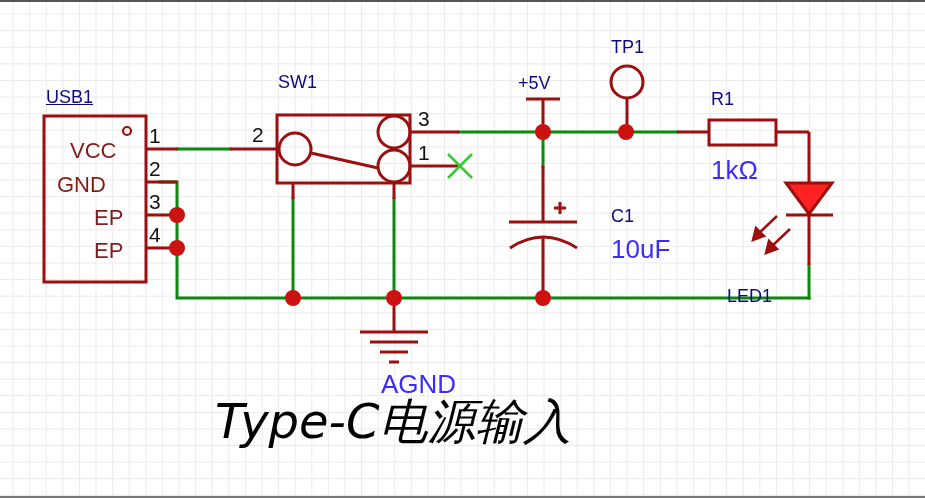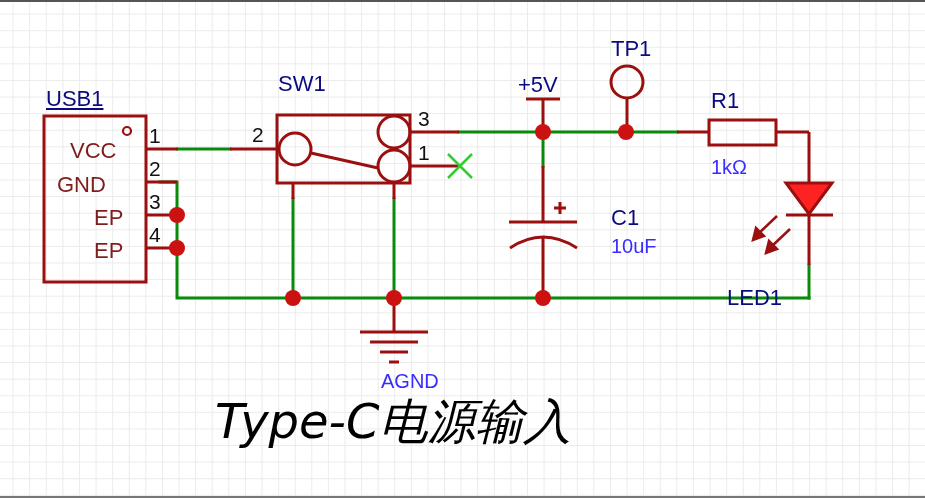--- a/index.html
+++ b/index.html
@@ -9,22 +9,22 @@
     background-image:
       linear-gradient(to right, #ebebeb 1px, transparent 1px),
       linear-gradient(to bottom, #ebebeb 1px, transparent 1px);
     background-size:16.6px 16.6px;
     background-position:-4px -3px;
   }
   #border-top { position:absolute; left:0; top:0; width:925px; height:2px; background:#555; }
   #border-bottom { position:absolute; left:0; top:496px; width:925px; height:2px; background:#777; }
   svg { position:absolute; left:0; top:0; }
   .lbl { position:absolute; white-space:nowrap; line-height:1; }
-  .ref { color:#0b0b80; font-size:22px; }
-  .val { color:#3a2cff; font-size:20px; }
+  .ref { color:#0b0b80; font-size:18px; }
+  .val { color:#3a2cff; font-size:26px; }
   .pin { color:#111; font-size:21px; }
   .pname { color:#7f1d1d; font-size:22px; }
   #title { position:absolute; left:215px; top:397px; font-size:48px; font-style:italic; color:#000; white-space:nowrap; line-height:1; font-family:"DejaVu Sans", sans-serif; }
 </style>
 </head>
 <body>
 
 <div id="canvas"></div>
 <div id="border-top"></div>
 <div id="border-bottom"></div>

